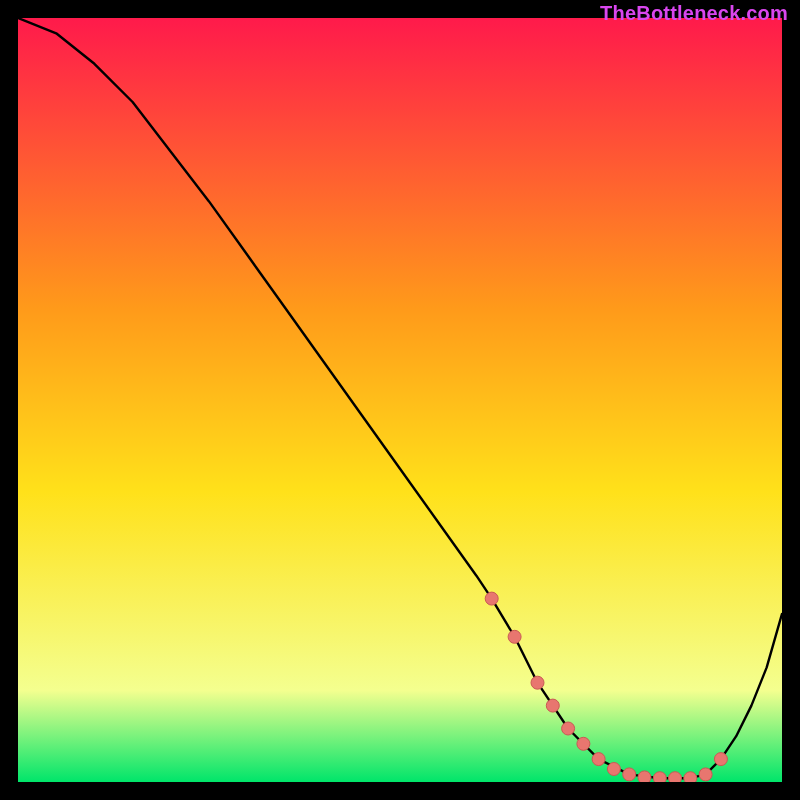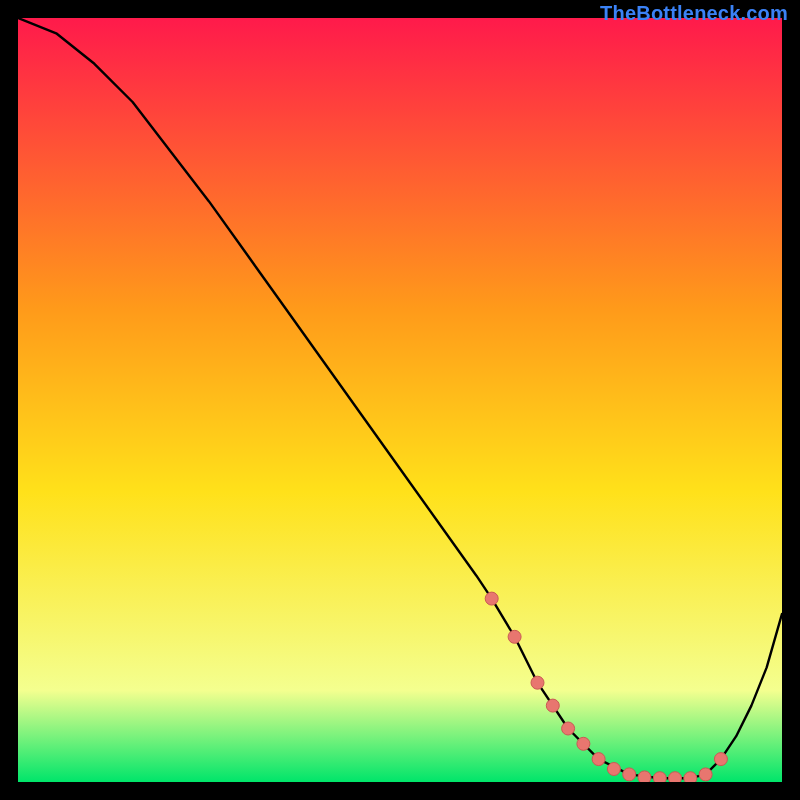--- a/index.html
+++ b/index.html
@@ -24,21 +24,21 @@
     height: 764px;
     overflow: hidden;
   }
   .attribution {
     position: absolute;
     top: 2px;
     right: 12px;
     font-family: Arial, Helvetica, sans-serif;
     font-size: 20px;
     font-weight: 600;
-    color: #3b82f6;
+    color: #d946ef;
     letter-spacing: 0.2px;
   }
   svg { display: block; }
 </style>
 </head>
 <body>
 
 <div class="frame">
 
   <div class="plot">

